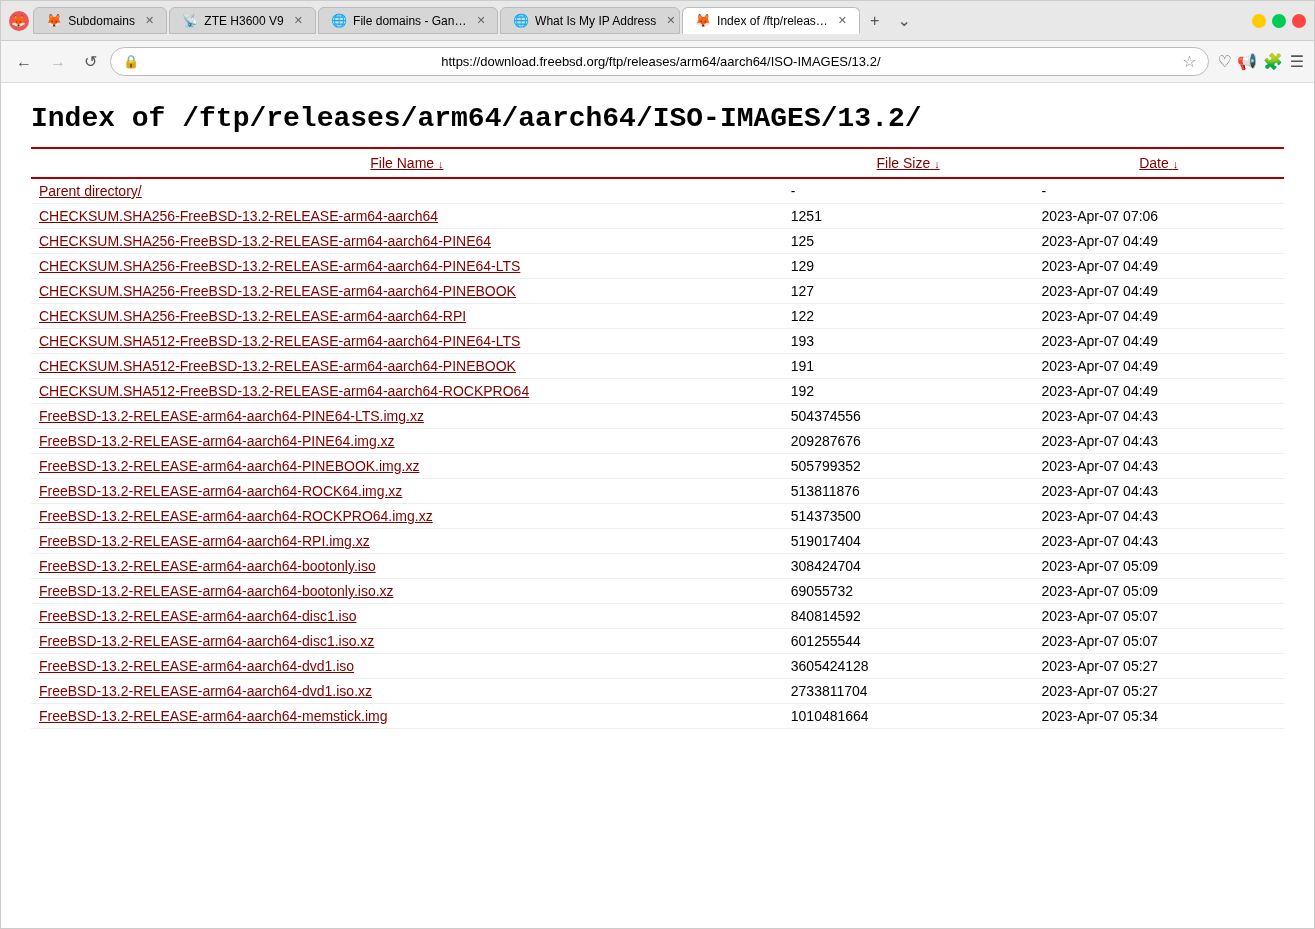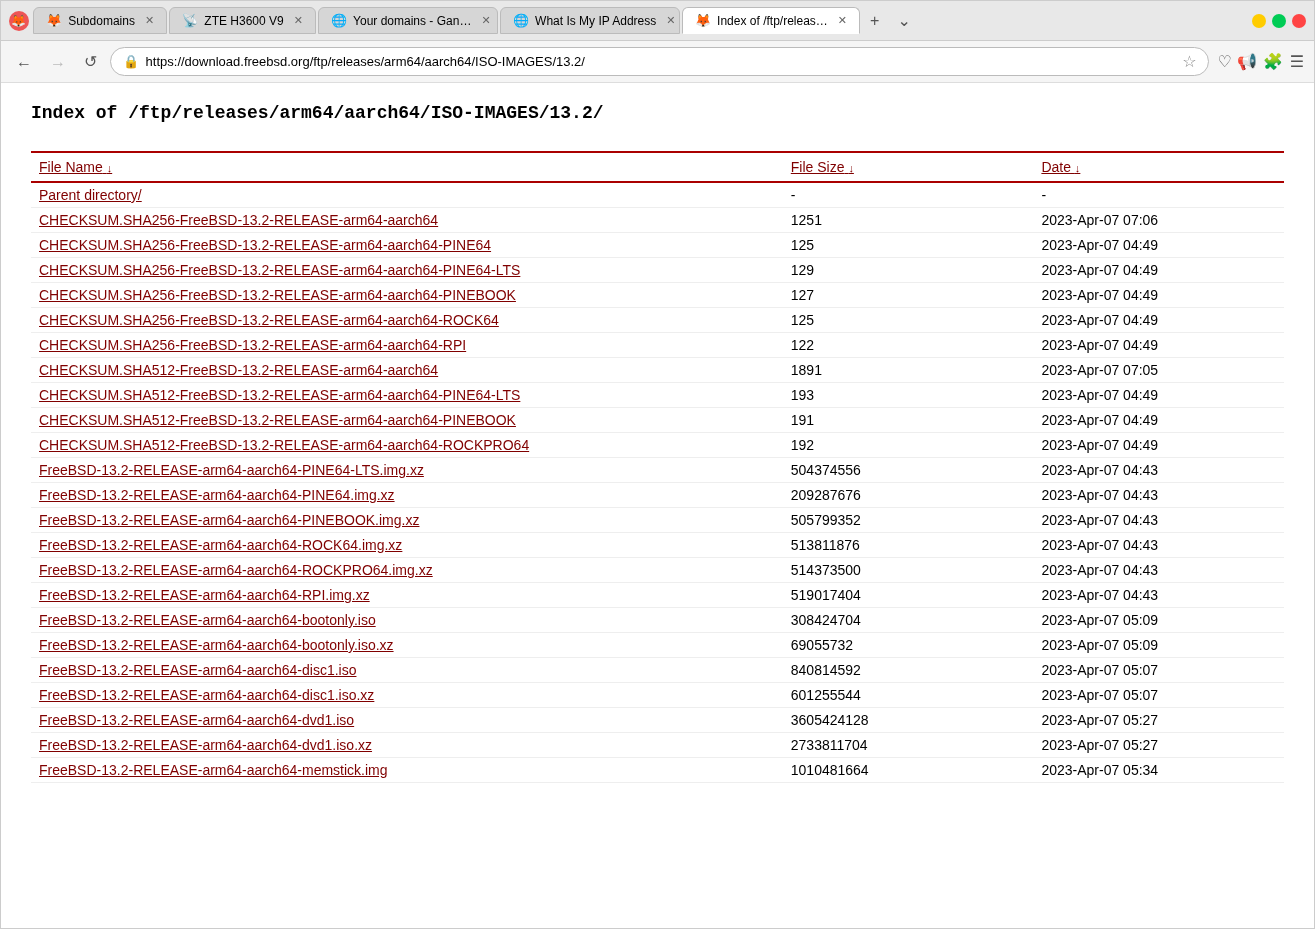--- a/index.html
+++ b/index.html
@@ -21,32 +21,32 @@
     .win-min { background: #fc0; }
     .win-max { background: #0c5; }
     .win-close { background: #f44; }
 
     
     .nav-bar { display: flex; align-items: center; padding: 6px 10px; background: #f5f5f5; border-bottom: 1px solid #ddd; gap: 8px; }
     .nav-btn { background: none; border: none; font-size: 16px; cursor: pointer; color: #555; padding: 2px 5px; }
     .nav-btn:disabled { color: #bbb; cursor: default; }
     .address-bar { flex: 1; display: flex; align-items: center; background: #fff; border: 1px solid #bbb; border-radius: 20px; padding: 4px 12px; gap: 6px; }
     .address-icon { font-size: 13px; color: #555; }
-    .address-text { flex: 1; font-size: 13px; color: #000; }
+    .address-text { flex: 1; font-size: 13px; color: #000; text-align: center; }
     .address-star { font-size: 16px; color: #888; cursor: pointer; }
     .nav-extras { display: flex; gap: 6px; align-items: center; }
     .nav-extra-btn { background: none; border: none; cursor: pointer; font-size: 16px; color: #555; }
 
     
     .page-content { background: #fff; padding: 20px 30px; flex: 1; overflow-y: auto; }
-    .page-title { font-size: 18px; font-weight: bold; margin-bottom: 28px; font-family: 'Courier New', monospace; }
+    .page-title { font-size: 28px; font-weight: bold; margin-bottom: 13px; font-family: 'Courier New', monospace; }
 
     
     .file-table { width: 100%; border-collapse: collapse; font-size: 14px; }
-    .file-table th { border-top: 2px solid #a00; border-bottom: 2px solid #a00; padding: 6px 8px; text-align: left; font-weight: normal; }
+    .file-table th { border-top: 2px solid #a00; border-bottom: 2px solid #a00; padding: 6px 8px; text-align: center; font-weight: normal; }
     .file-table th a { color: #800000; text-decoration: underline; cursor: pointer; }
     .file-table td { padding: 4px 8px; border-bottom: 1px solid #eee; }
     .file-table td a { color: #800000; cursor: pointer; }
     .col-name { width: 60%; }
     .col-size { width: 20%; }
     .col-date { width: 20%; }
     .sort-arrow { font-size: 11px; }
 
     
     .tab-favicon { font-size: 13px; }
@@ -67,21 +67,21 @@
       </div>
 
       <div class="tab">
         <span class="tab-favicon">📡</span>
         <span>ZTE H3600 V9</span>
         <span class="tab-close">✕</span>
       </div>
 
       <div class="tab">
         <span class="tab-favicon">🌐</span>
-        <span>Your domains - Gan…</span>
+        <span>File domains - Gan…</span>
         <span class="tab-close">✕</span>
       </div>
 
       <div class="tab">
         <span class="tab-favicon">🌐</span>
         <span>What Is My IP Address</span>
         <span class="tab-close">✕</span>
       </div>
 
       <div class="tab active">
@@ -164,33 +164,23 @@
             <td><a href="#">CHECKSUM.SHA256-FreeBSD-13.2-RELEASE-arm64-aarch64-PINE64-LTS</a></td>
             <td>129</td>
             <td>2023-Apr-07 04:49</td>
           </tr>
           <tr>
             <td><a href="#">CHECKSUM.SHA256-FreeBSD-13.2-RELEASE-arm64-aarch64-PINEBOOK</a></td>
             <td>127</td>
             <td>2023-Apr-07 04:49</td>
           </tr>
           <tr>
-            <td><a href="#">CHECKSUM.SHA256-FreeBSD-13.2-RELEASE-arm64-aarch64-ROCK64</a></td>
-            <td>125</td>
-            <td>2023-Apr-07 04:49</td>
-          </tr>
-          <tr>
             <td><a href="#">CHECKSUM.SHA256-FreeBSD-13.2-RELEASE-arm64-aarch64-RPI</a></td>
             <td>122</td>
             <td>2023-Apr-07 04:49</td>
-          </tr>
-          <tr>
-            <td><a href="#">CHECKSUM.SHA512-FreeBSD-13.2-RELEASE-arm64-aarch64</a></td>
-            <td>1891</td>
-            <td>2023-Apr-07 07:05</td>
           </tr>
           <tr>
             <td><a href="#">CHECKSUM.SHA512-FreeBSD-13.2-RELEASE-arm64-aarch64-PINE64-LTS</a></td>
             <td>193</td>
             <td>2023-Apr-07 04:49</td>
           </tr>
           <tr>
             <td><a href="#">CHECKSUM.SHA512-FreeBSD-13.2-RELEASE-arm64-aarch64-PINEBOOK</a></td>
             <td>191</td>
             <td>2023-Apr-07 04:49</td>

